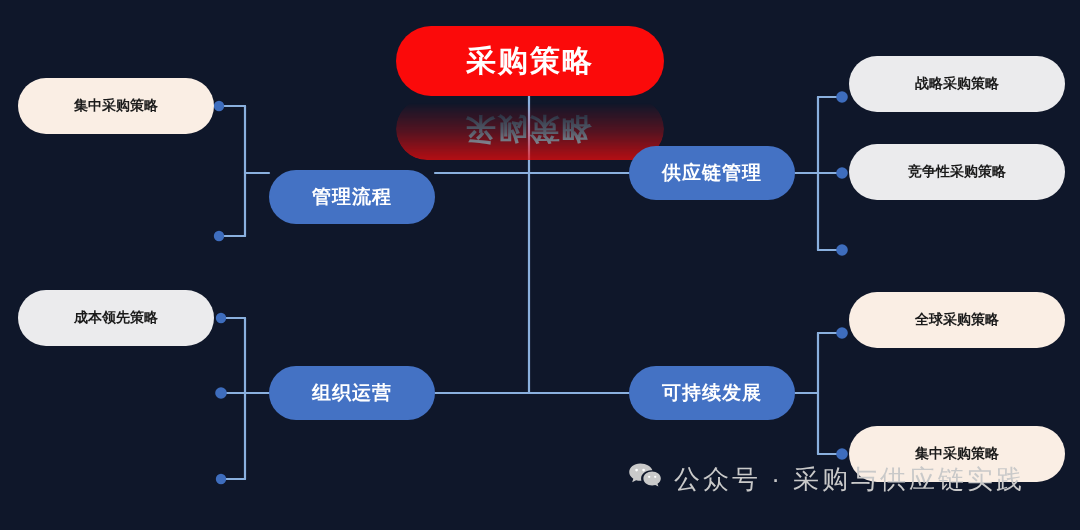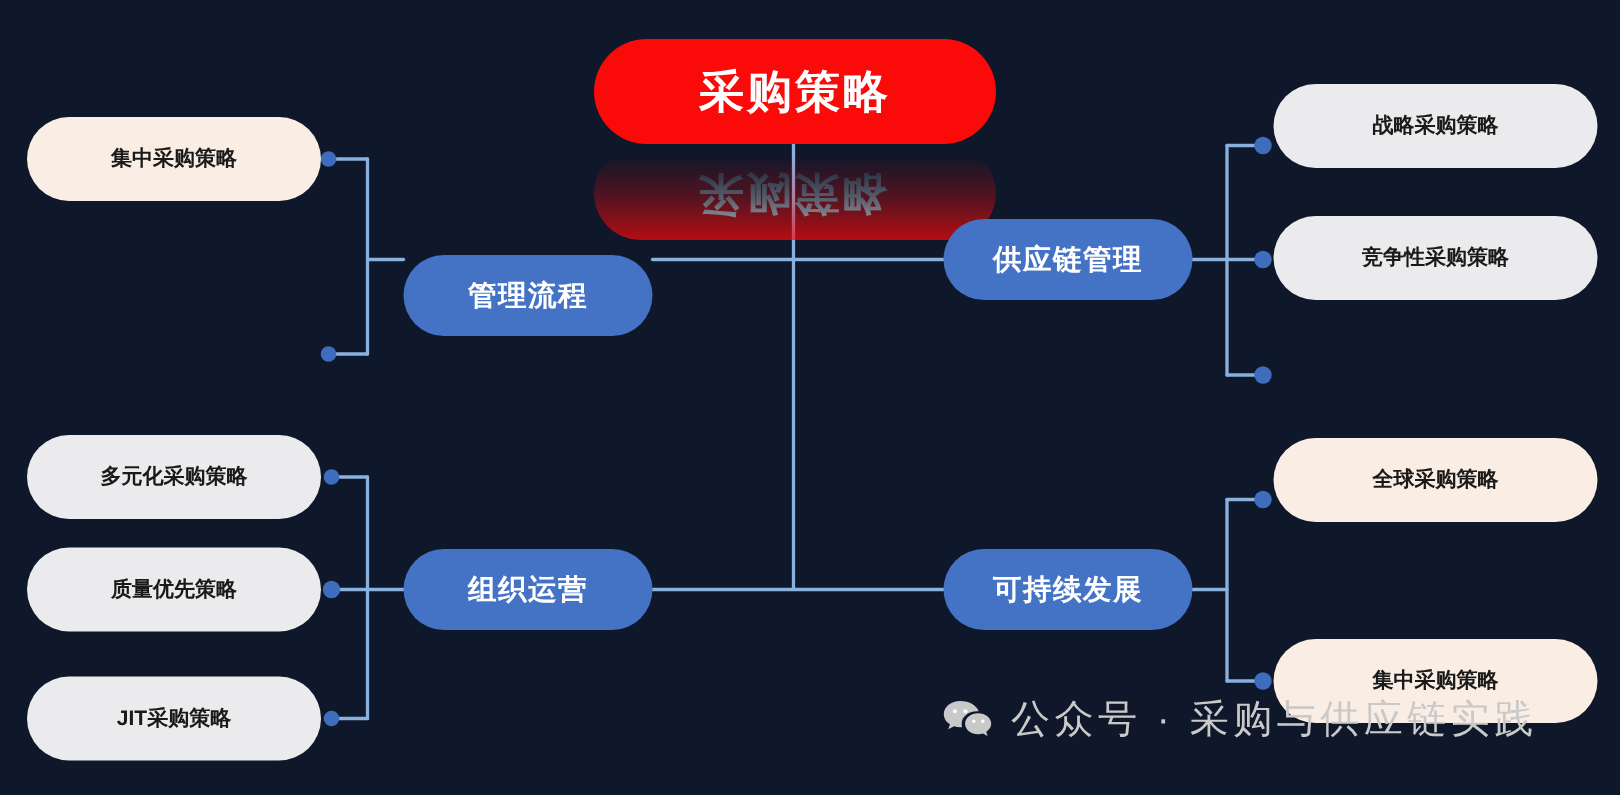--- a/index.html
+++ b/index.html
@@ -116,21 +116,20 @@
   .leaf-r3 { left: 849px; top: 222px; width: 216px; }
   .leaf-r4 { left: 849px; top: 292px; width: 216px; }
   .leaf-r5 { left: 849px; top: 426px; width: 216px; }
 
   
   .watermark {
     position: absolute;
     left: 628px;
     top: 462px;
     display: flex;
-    align-items: center;
     gap: 12px;
     color: #c9c9c9;
     font-size: 26px;
     letter-spacing: 3px;
     user-select: none;
   }
   .wechat-icon {
     width: 34px;
     height: 28px;
     position: relative;
@@ -193,23 +192,21 @@
     <div class="root-reflection">采购策略</div>
   </div>
 
   <div class="branch branch-mgmt">管理流程</div>
   <div class="branch branch-supply">供应链管理</div>
   <div class="branch branch-org">组织运营</div>
   <div class="branch branch-sustain">可持续发展</div>
 
   <div class="leaf cream leaf-l1">集中采购策略</div>
 
-  <div class="leaf gray leaf-l3">多元化采购策略</div>
-  <div class="leaf gray leaf-l4">质量优先策略</div>
-  <div class="leaf gray leaf-l5">JIT采购策略</div>
+  <div class="leaf gray leaf-l3">成本领先策略</div>
 
   <div class="leaf gray leaf-r1">战略采购策略</div>
   <div class="leaf gray leaf-r2">竞争性采购策略</div>
 
   <div class="leaf cream leaf-r4">全球采购策略</div>
   <div class="leaf cream leaf-r5">集中采购策略</div>
 
   <div class="watermark">
     <span class="wechat-icon">
       <svg width="34" height="28" viewBox="0 0 34 28" xmlns="http://www.w3.org/2000/svg">

